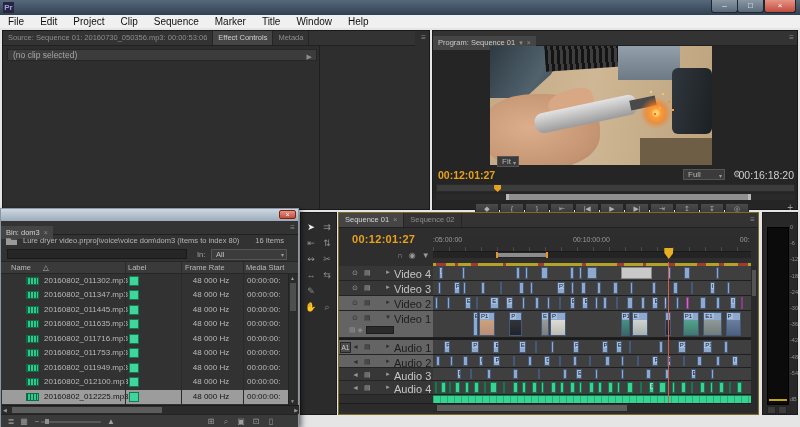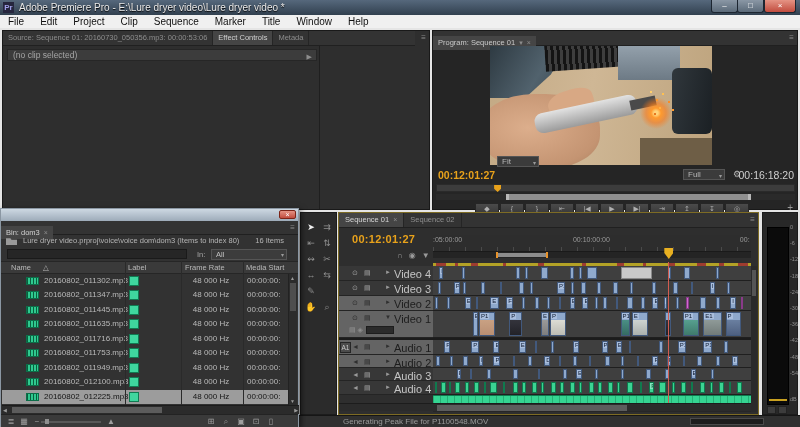--- a/index.html
+++ b/index.html
@@ -37,21 +37,21 @@
   #v-drill{left:182px;top:22px;width:40px;height:66px;background:linear-gradient(100deg,#30373c,#1b2024);border-radius:6px;}
   #v-bench{left:150px;top:92px;width:72px;height:28px;background:#6e5e46;}
   #v-hand{left:-10px;top:48px;width:120px;height:75px;background:radial-gradient(ellipse at 40% 45%,#dcae8c,#c49472 70%,#a97f5f);border-radius:45%;}
   #v-thumb{left:58px;top:44px;width:46px;height:26px;background:#d8a884;border-radius:40%;transform:rotate(-18deg);}
   #v-tool{left:44px;top:58px;width:104px;height:20px;background:linear-gradient(#e2e2e2,#9b9b9b);border-radius:8px;transform:rotate(-12deg);}
   #v-tooltip{left:140px;top:52px;width:26px;height:10px;background:#4a4a4a;transform:rotate(-12deg);}
   #v-sparks{left:148px;top:40px;width:60px;height:45px;background:radial-gradient(circle at 30% 60%,#ffd37a 2px,#ff9a2e 5px,rgba(255,120,20,.55) 10px,transparent 16px);}
   #v-dots{left:160px;top:45px;width:2px;height:2px;background:#ffcf6a;box-shadow:6px 8px 0 #ff9a2e,12px 2px 0 #ffc050,18px 10px 0 #ff8a20,9px 16px 0 #ffb040,22px 18px 0 #ff9a2e,4px 22px 0 #e87820;}
   #prog-tc{position:absolute;left:5px;top:138px;color:#e8a21b;font-size:10.5px;font-weight:bold;}
   .dropbox{position:absolute;height:11px;background:#3b3b3b;border:1px solid #555;color:#b5b5b5;font-size:8px;line-height:10px;padding-left:4px;box-sizing:border-box;}
-  #fitbox{left:64px;top:125px;width:42px;} #fullbox{left:250px;top:138px;width:42px;}
+  #fitbox{left:64px;top:125px;width:22px;} #fullbox{left:250px;top:138px;width:42px;}
   .dcaret{position:absolute;right:2px;top:1px;font-size:6px;color:#9a9a9a;}
   #wrench{position:absolute;left:300px;top:138px;color:#b5b5b5;font-size:9px;}
   #prog-dur{position:absolute;right:3px;top:138px;color:#d0d0d0;font-size:10.5px;}
   #scrub{position:absolute;left:3px;top:153px;width:359px;height:8px;background:#3c3c3c;border:1px solid #2a2a2a;box-sizing:border-box;}
   #scrubmark{position:absolute;left:16%;top:0;width:7px;height:7px;background:#e8a21b;clip-path:polygon(0 0,100% 0,100% 55%,50% 100%,0 55%);}
   #zoombar{position:absolute;left:3px;top:163px;width:359px;height:6px;background:#2a2a2a;}
   #zoomthumb{position:absolute;left:70px;top:0;width:245px;height:6px;background:#8f8f8f;border-left:3px solid #b8b8b8;border-right:3px solid #b8b8b8;box-sizing:border-box;}
   #transport{position:absolute;left:42px;top:172px;display:flex;gap:1px;}
   .tbtn{width:24px;height:11px;background:linear-gradient(#4a4a4a,#3a3a3a);border:1px solid #262626;color:#b0b0b0;font-size:7px;line-height:10px;text-align:center;box-sizing:border-box;}
   #progplus{position:absolute;right:4px;top:171px;color:#999;font-size:10px;}
@@ -161,21 +161,20 @@
   #binslider{position:absolute;left:40px;top:6px;width:60px;height:2px;background:#585858;}
   #binsliderdot{position:absolute;left:44px;top:4px;width:4px;height:5px;background:#8f8f8f;}
 </style>
 </head>
 <body>
 
 <div id="app">
 
   <div id="titlebar">
     <span id="appicon">Pr</span>
-    <span id="wintitle">Adobe Premiere Pro - E:\Lure dryer video\Lure dryer video *</span>
     <span class="wbtn min">–</span>
     <span class="wbtn max">□</span>
     <span class="wbtn close">×</span>
   </div>
 
   <div id="menubar">
       <div class="mi">File</div>
       <div class="mi">Edit</div>
       <div class="mi">Project</div>
       <div class="mi">Clip</div>
@@ -620,24 +619,20 @@
       <span class="mlab" style="top: 59.6px;">-18</span>
       <span class="mlab" style="top: 75.8px;">-24</span>
       <span class="mlab" style="top: 92px;">-30</span>
       <span class="mlab" style="top: 108.2px;">-36</span>
       <span class="mlab" style="top: 124.4px;">-42</span>
       <span class="mlab" style="top: 140.6px;">-48</span>
       <span class="mlab" style="top: 156.8px;">-54</span>
       <span class="mlab" style="top: 183px;">dB</span>
     </div>
 
-  <div id="statusbar">
-    <span id="statusmsg">Generating Peak File for P1100548.MOV</span>
-    <div id="progressbar"></div>
-  </div>
 
   <div id="binwin">
     <div id="binchrome"></div>
     <div id="binclose">×</div>
     <div id="bintabs">
       <span id="bintab"><span>Bin: dom3</span><span class="cls">×</span></span>
       <span class="pmenu">≡</span>
     </div>
     <div id="binpath">
       <span id="binfolder"></span>

